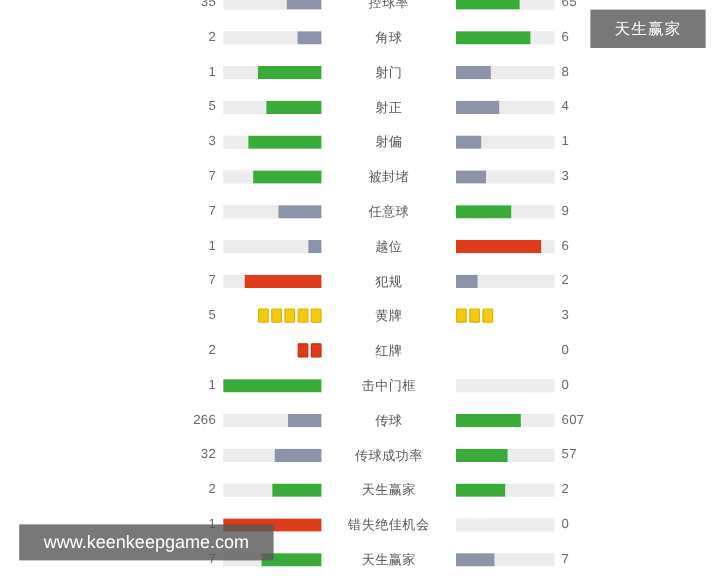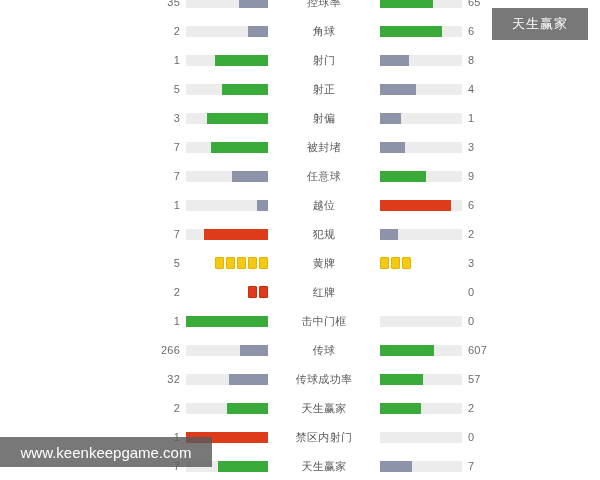--- a/index.html
+++ b/index.html
@@ -103,21 +103,21 @@
     letter-spacing: 1px;
   }
   #wm-brand {
     right: 12px;
     top: 8px;
     width: 96px;
     height: 32px;
     font-size: 13px;
   }
   #wm-url {
-    left: 0px;
+    left: 16px;
     top: 437px;
     width: 212px;
     height: 30px;
     font-size: 15px;
     letter-spacing: 0px;
   }
 </style>
 </head>
 <body>
 
@@ -319,21 +319,21 @@
         <div class="fill r c-green" style="width: 50%;"></div>
       </div>
       <div class="val right">2</div>
     </div>
     <div class="stat-row">
       <div class="val left">1</div>
       <div class="track">
         <div class="fill l c-red" style="width: 100%;"></div>
       </div>
       <div class="gapL"></div>
-      <div class="label">禁区内射门</div>
+      <div class="label">错失绝佳机会</div>
       <div class="gapR"></div>
       <div class="track"></div>
       <div class="val right">0</div>
     </div>
     <div class="stat-row">
       <div class="val left">7</div>
       <div class="track">
         <div class="fill l c-green" style="width: 61%;"></div>
       </div>
       <div class="gapL"></div>

